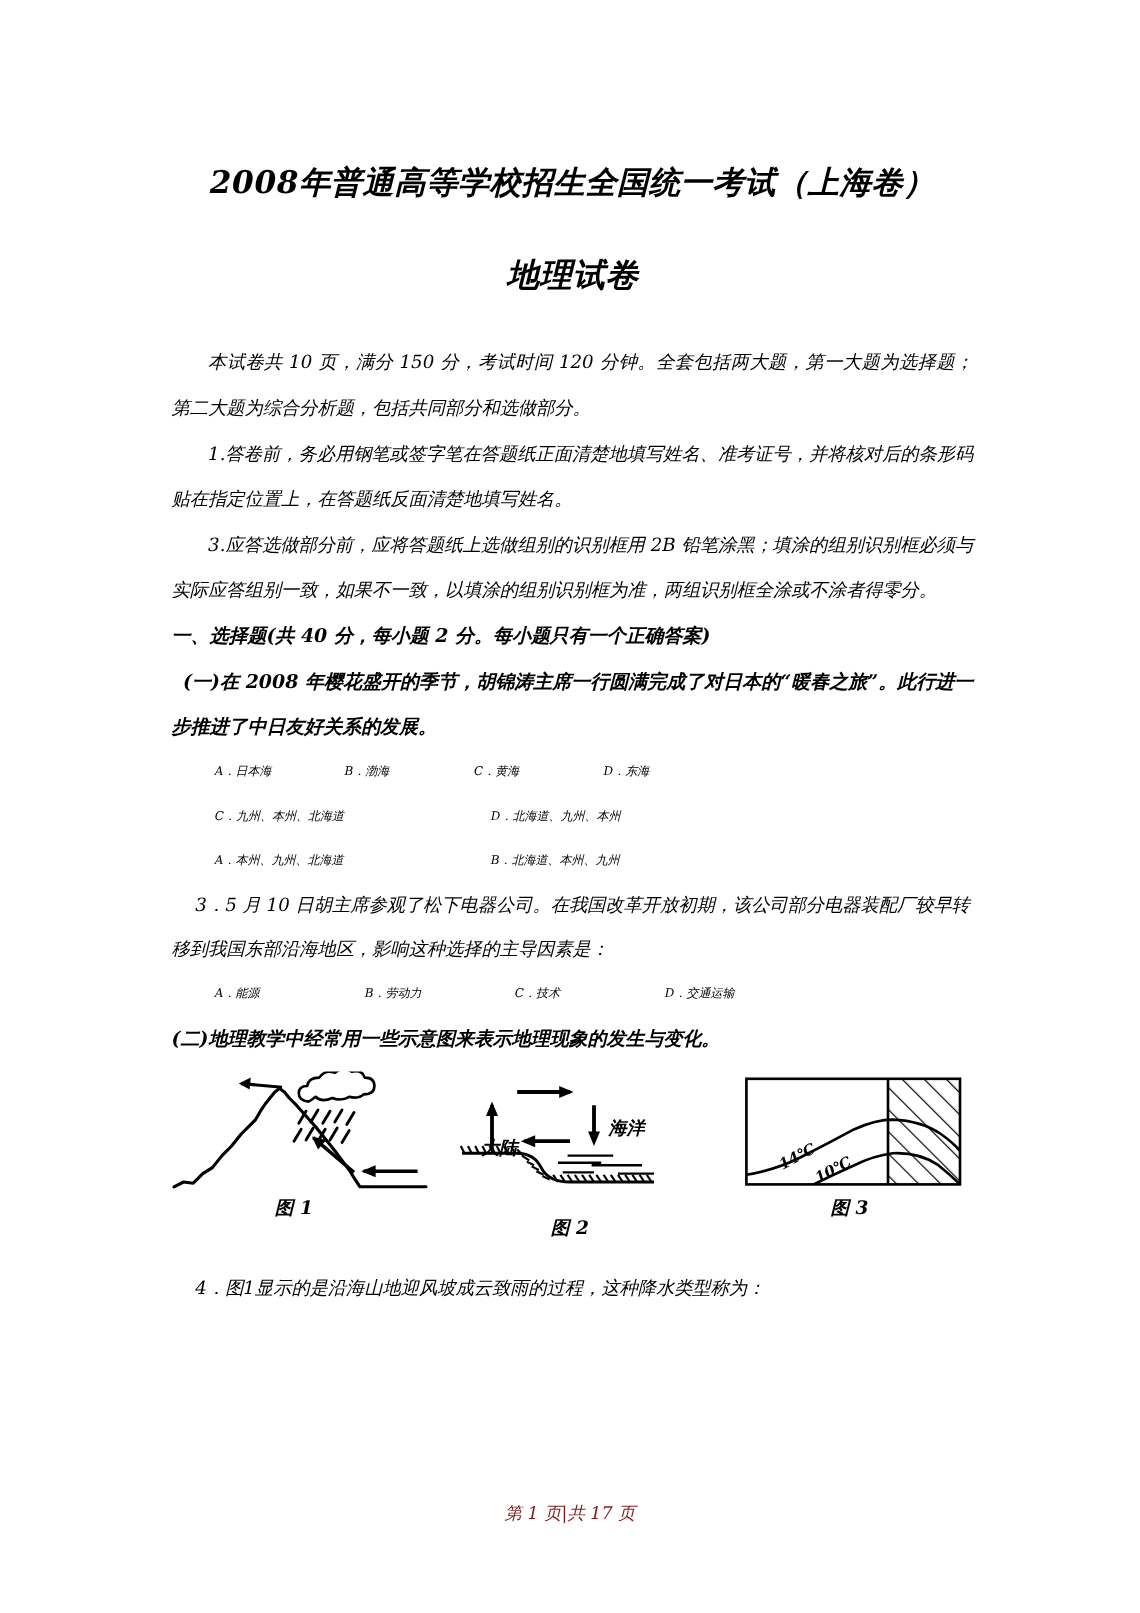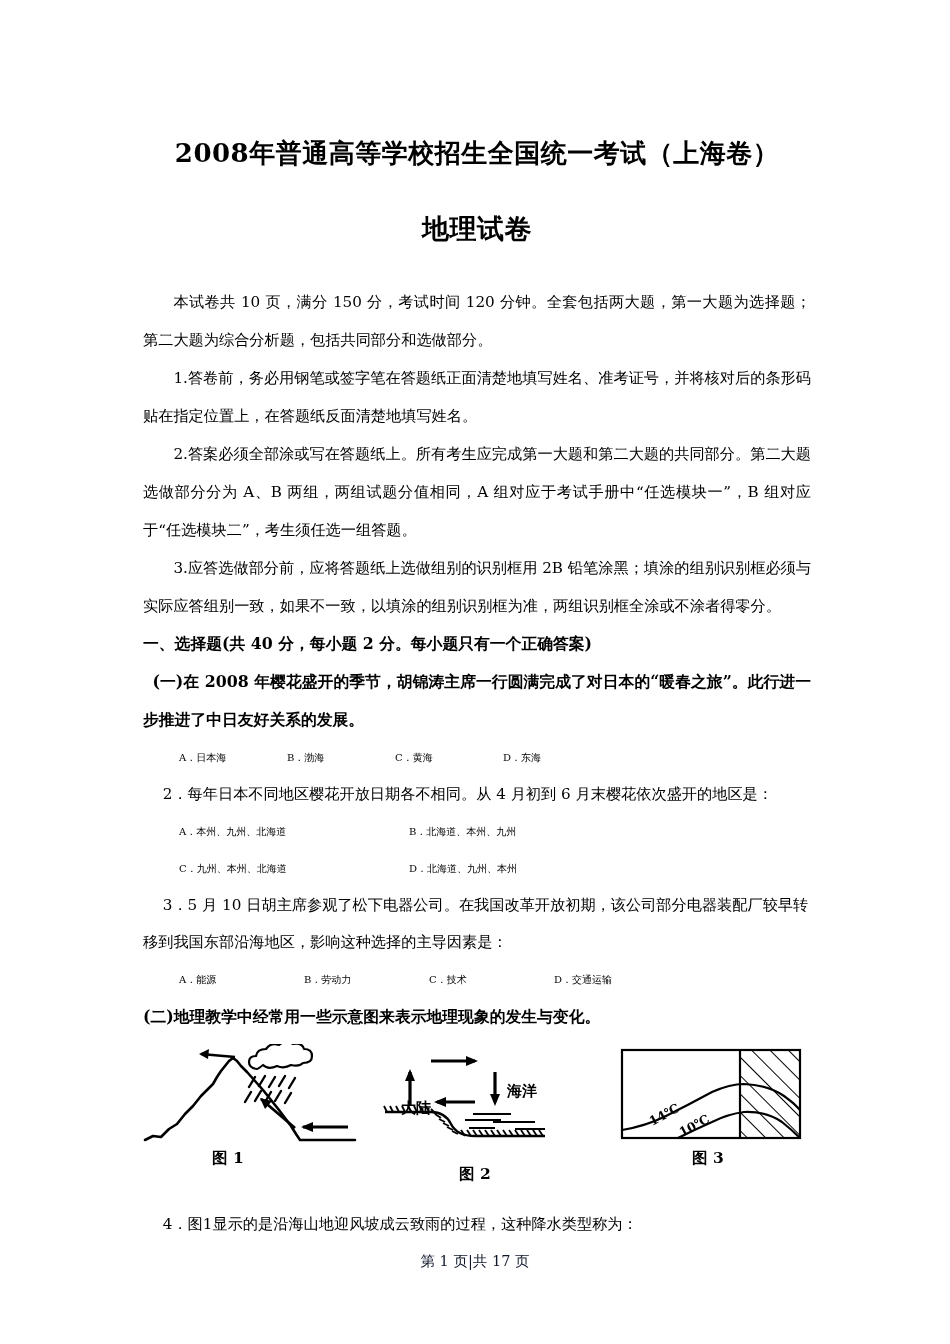--- a/index.html
+++ b/index.html
@@ -13,20 +13,21 @@
     position: relative;
     font-family: "DejaVu Serif", "Liberation Serif", serif;
     color: #000000;
     overflow: hidden;
   }
   .page {
     position: absolute;
     left: 0; top: 0;
     width: 928px;
     height: 1344px;
+    font-style: italic;
   }
   .content {
     position: absolute;
     left: 143px;
     top: 0;
     width: 668px;
   }
   .title-main {
     font-size: 26px;
     font-weight: bold;
@@ -102,53 +103,51 @@
     font-weight: bold;
     white-space: nowrap;
   }
   .footer {
     position: absolute;
     left: 0;
     top: 1252px;
     width: 950px;
     text-align: center;
     font-size: 14.5px;
-    color: #0f172a;
+    color: #7f1d1d;
   }
 </style>
 </head>
 <body>
 
 <div class="page">
   <div class="content">
 
     <div class="title-main">2008年普通高等学校招生全国统一考试（上海卷）</div>
     <div class="title-sub">地理试卷</div>
 
     <p class="para indent2 gap-top-intro">本试卷共 10 页，满分 150 分，考试时间 120 分钟。全套包括两大题，第一大题为选择题；第二大题为综合分析题，包括共同部分和选做部分。</p>
 
 
     <p class="para indent2">1.答卷前，务必用钢笔或签字笔在答题纸正面清楚地填写姓名、准考证号，并将核对后的条形码贴在指定位置上，在答题纸反面清楚地填写姓名。</p>
-    <p class="para indent2">2.答案必须全部涂或写在答题纸上。所有考生应完成第一大题和第二大题的共同部分。第二大题选做部分分为 A、B 两组，两组试题分值相同，A 组对应于考试手册中“任选模块一”，B 组对应于“任选模块二”，考生须任选一组答题。</p>
     <p class="para indent2">3.应答选做部分前，应将答题纸上选做组别的识别框用 2B 铅笔涂黑；填涂的组别识别框必须与实际应答组别一致，如果不一致，以填涂的组别识别框为准，两组识别框全涂或不涂者得零分。</p>
 
     <p class="section-head">一、选择题(共 40 分，每小题 2 分。每小题只有一个正确答案)</p>
 
     <p class="group-head">(一)在 2008 年樱花盛开的季节，胡锦涛主席一行圆满完成了对日本的“暖春之旅”。此行进一步推进了中日友好关系的发展。</p>
 
     <p class="opt-line">
       <span class="opt opt-w-narrow">A．日本海</span><span class="opt opt-w-narrow">B．渤海</span><span class="opt opt-w-narrow">C．黄海</span><span class="opt opt-w-narrow">D．东海</span>
     </p>
 
-    <p class="q-line"><span>2．</span><span>每年日本不同地区樱花开放日期各不相同。从 4 月初到 6 月末樱花依次盛开的地区是：</span></p>
+    <p class="opt-line">
+      <span class="opt opt-w-wide">C．九州、本州、北海道</span><span class="opt opt-w-wide">D．北海道、九州、本州</span>
+    </p>
     <p class="opt-line">
       <span class="opt opt-w-wide">A．本州、九州、北海道</span><span class="opt opt-w-wide">B．北海道、本州、九州</span>
-    </p>
-    <p class="opt-line">
-      <span class="opt opt-w-wide">C．九州、本州、北海道</span><span class="opt opt-w-wide">D．北海道、九州、本州</span>
     </p>
 
     <p class="q-line"><span>3．</span><span>5 月 10 日胡主席参观了松下电器公司。在我国改革开放初期，该公司部分电器装配厂较早转移到我国东部沿海地区，影响这种选择的主导因素是：</span></p>
     <p class="opt-line">
       <span class="opt opt-w-mid">A．能源</span><span class="opt opt-w-mid">B．劳动力</span><span class="opt opt-w-mid">C．技术</span><span class="opt opt-w-mid">D．交通运输</span>
     </p>
 
     <p class="group-head cont">(二)地理教学中经常用一些示意图来表示地理现象的发生与变化。</p>
 
     <div class="figures">
@@ -175,21 +174,21 @@
             <line x1="152" y1="34" x2="146" y2="44"></line>
             <line x1="148" y1="49" x2="142" y2="59"></line>
           </g>
 
           <path d="M152 84 L118 55" fill="none" stroke="#000" stroke-width="2.8"></path>
           <polygon points="117,54 129,57 122,65" fill="#000"></polygon>
 
           <path d="M205 83 L160 83" fill="none" stroke="#000" stroke-width="2.8"></path>
           <polygon points="158,83 170,78 170,88" fill="#000"></polygon>
         </svg>
-        <div class="fig-caption" style="left:69px; top:104px;text-align:right;">图 1</div>
+        <div class="fig-caption" style="left:86px; top:104px;text-align:right;">图 1</div>
       </div>
 
       <div class="fig" style="left:240px;">
         <svg width="200" height="105" viewBox="0 0 200 105">
 
           <path d="M48 17 L92 17" fill="none" stroke="#000" stroke-width="3.2"></path>
           <polygon points="95,17 83,12 83,22" fill="#000"></polygon>
 
           <path d="M27 62 L27 28" fill="none" stroke="#000" stroke-width="3.2"></path>
           <polygon points="27,25 22,37 32,37" fill="#000"></polygon>

